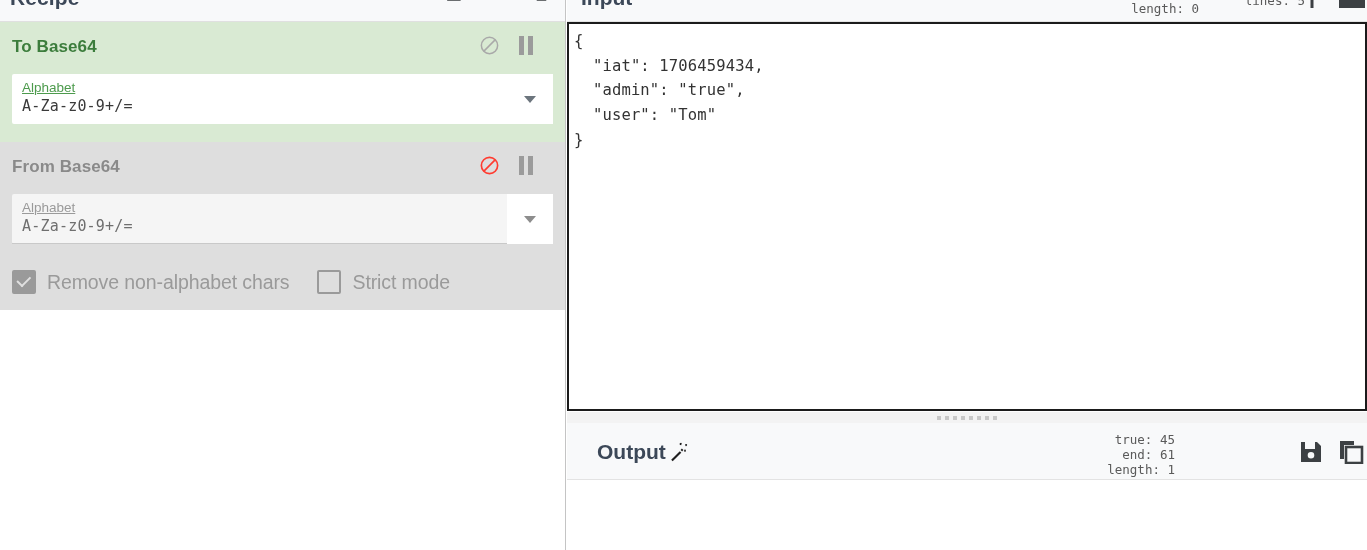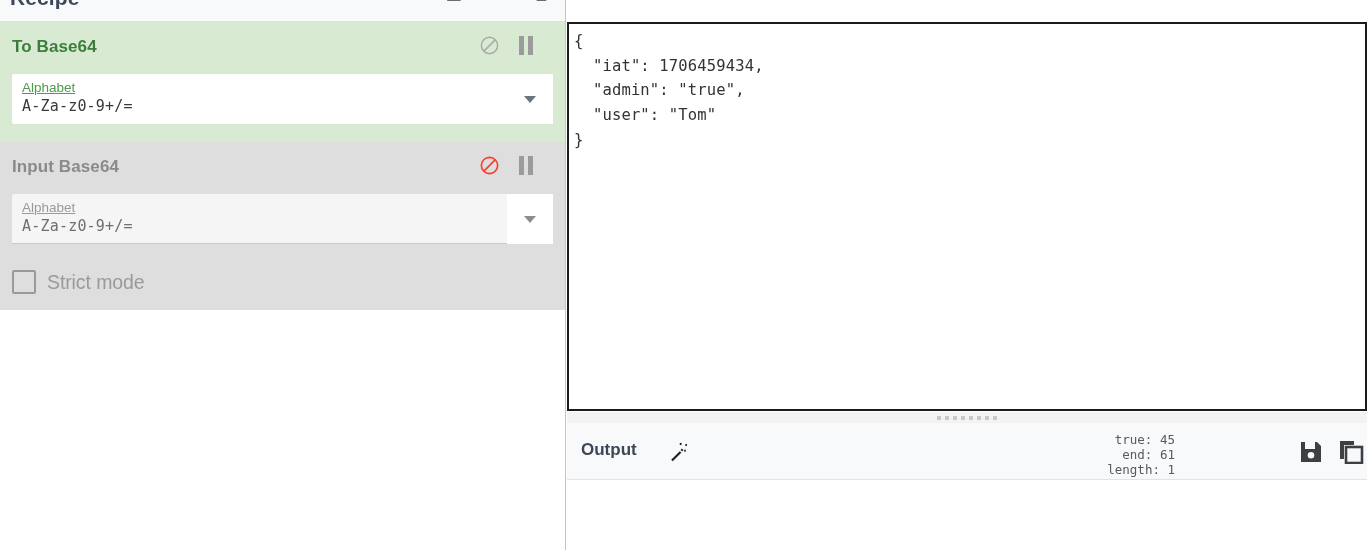--- a/index.html
+++ b/index.html
@@ -111,21 +111,21 @@
   .op-disabled .caret-tri { border-top-color: #8d8d8d; }
   .op-disabled .ing-field .ing-text { border-bottom: 1px solid #c9c9c9; }
 
   
   .cb-row {
     display: flex; align-items: center;
     height: 66px;
     padding-top: 10px;
   }
   .cb-item { display: flex; align-items: center; }
-  .cb-item + .cb-item { margin-left: 55px; }
+  .cb-item + .cb-item { margin-left: 28px; }
   .cb-box {
     width: 24px; height: 24px;
     border: 2px solid #9a9a9a;
     border-radius: 2px;
     background: transparent;
     display: flex; align-items: center; justify-content: center;
     flex: 0 0 auto;
   }
   .cb-box.checked { background: #9a9a9a; border-color: #9a9a9a; }
   .cb-box.checked::after {
@@ -207,22 +207,22 @@
   }
 
   
   #output-panel { position: absolute; left: 0; top: 423px; width: 800px; height: 127px; }
   #output-titlebar {
     position: relative; height: 57px;
     background: #f8f9fa;
     border-bottom: 1px solid #e3e3e3;
   }
   #output-title {
-    position: absolute; left: 14px; top: 17px;
-    font-size: 17px; font-weight: bold; color: #3c4858;
+    position: absolute; left: 30px; top: 17px;
+    font-size: 21px; font-weight: bold; color: #3c4858;
   }
   #magic-icon { position: absolute; left: 100px; top: 17px; }
   #output-stats-left  { right: 192px; top: 9px; text-align: right; }
   #output-stats-right { right: 82px;  top: 9px; text-align: right; }
   #output-toolbar {
     position: absolute; right: 2px; top: 17px;
     display: flex; gap: 16px; align-items: center;
   }
   #output-editor {
     position: absolute; left: 0; top: 57px;
@@ -283,21 +283,21 @@
           <div class="ing-caret">
             <span class="caret-tri"></span>
           </div>
         </div>
       </div>
       <div style="height:18px"></div>
     </div>
 
     <div class="op op-disabled">
       <div class="op-header">
-        <div class="op-name">Input Base64</div>
+        <div class="op-name">From Base64</div>
         <div class="op-icons">
           <svg class="ico-disable" viewBox="0 0 24 24">
             <circle cx="12" cy="12" r="9.3" fill="none" stroke="#ff3b30" stroke-width="1.9"></circle>
             <line x1="5.6" y1="18.4" x2="18.4" y2="5.6" stroke="#ff3b30" stroke-width="1.9"></line>
           </svg>
           <span class="ico-pause"><span></span><span></span></span>
         </div>
       </div>
       <div class="ing-wrap">
         <div class="ing-field">
@@ -305,31 +305,50 @@
             <div class="ing-label">Alphabet</div>
             <div class="ing-value">A-Za-z0-9+/=</div>
           </div>
           <div class="ing-caret">
             <span class="caret-tri"></span>
           </div>
         </div>
       </div>
       <div class="cb-row">
         <label class="cb-item">
+          <span class="cb-box checked"></span>
+          <span class="cb-label">Remove non-alphabet chars</span>
+        </label>
+        <label class="cb-item">
           <span class="cb-box"></span>
           <span class="cb-label">Strict mode</span>
         </label>
       </div>
     </div>
 
   </div>
 
   <div id="io-col">
 
     <div id="input-panel">
+      <div id="input-titlebar">
+        <div id="input-title">Input</div>
+
+        <div class="io-stats" id="input-stat-length"><span>length:</span> <span>0</span></div>
+        <div class="io-stats" id="input-stat-lines"><span>lines:</span> <span>5</span></div>
+
+        <div id="input-toolbar">
+          <svg class="io-tb-ico" width="14" height="20" viewBox="0 0 14 20">
+            <rect x="5.5" y="0" width="3" height="20"></rect>
+          </svg>
+          <svg class="io-tb-ico" width="26" height="20" viewBox="0 0 26 20">
+            <path d="M0 0h10l2 3h14v17H0V0z"></path>
+          </svg>
+        </div>
+      </div>
 
       <div id="input-editor">
         <div id="input-text">{
   "iat": 1706459434,
   "admin": "true",
   "user": "Tom"
 }</div>
       </div>
     </div>
 

